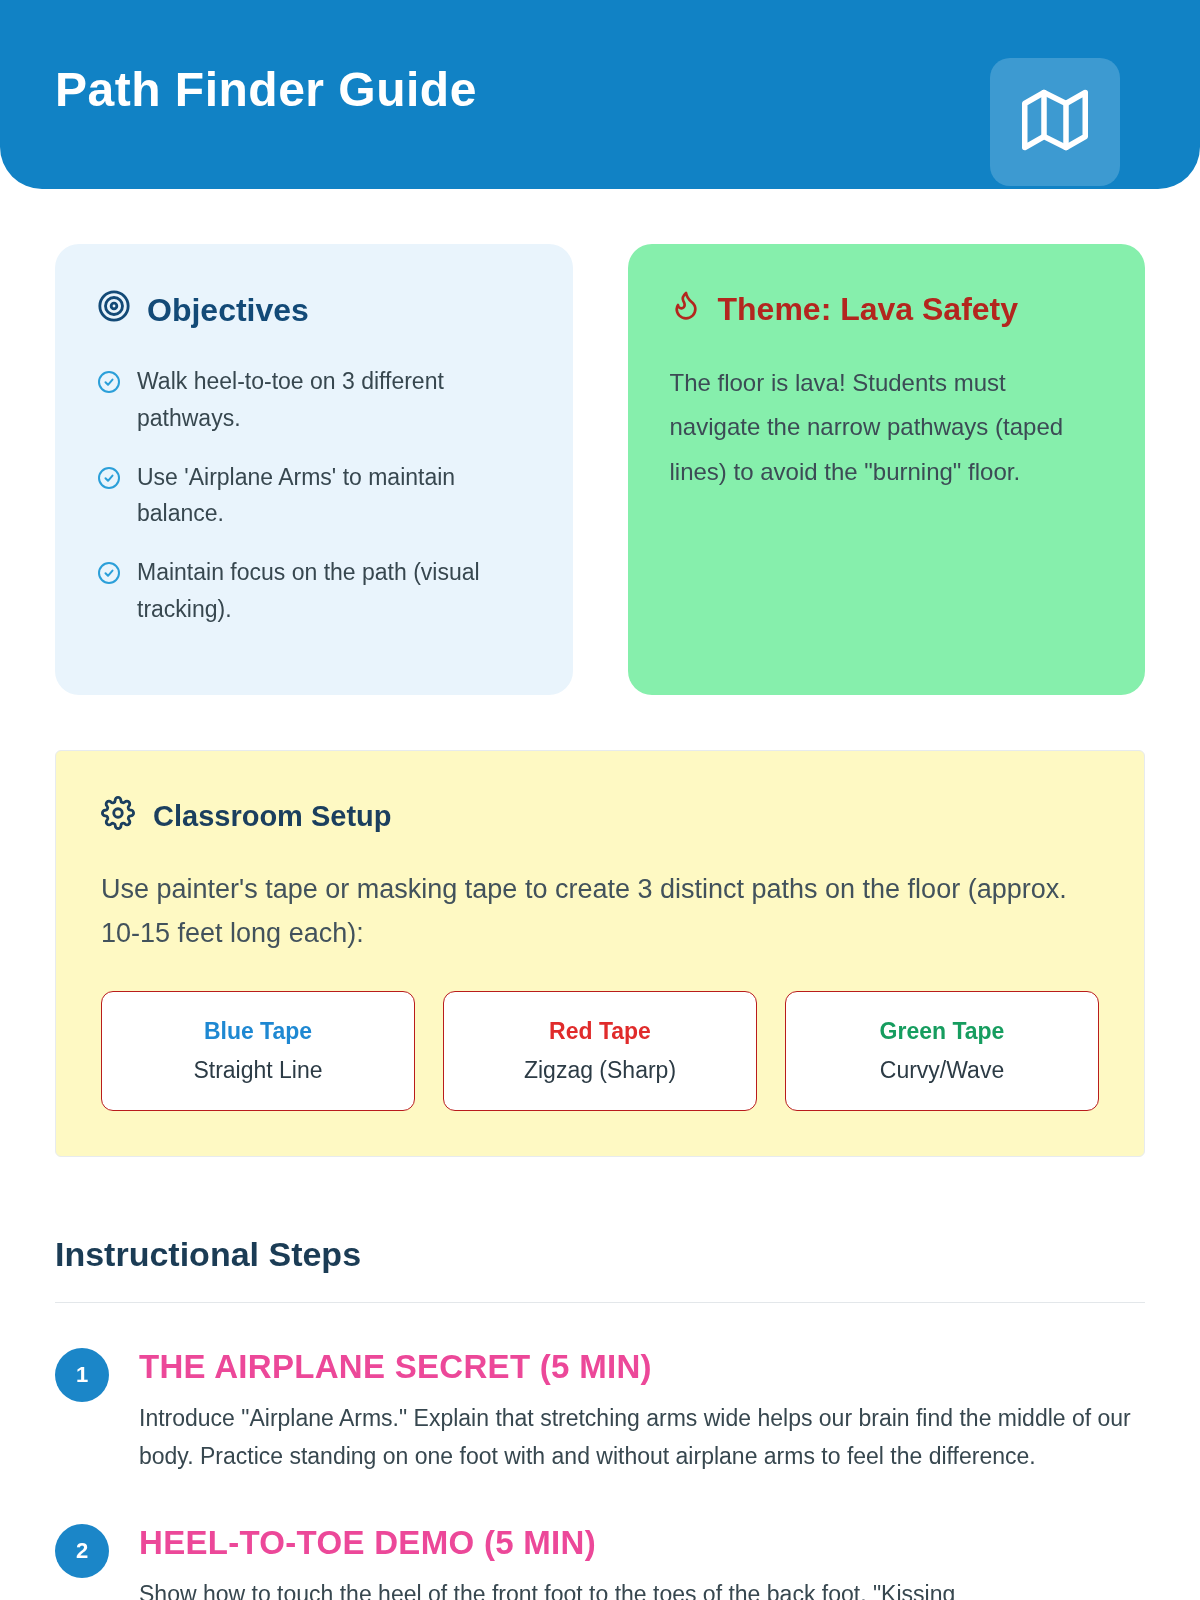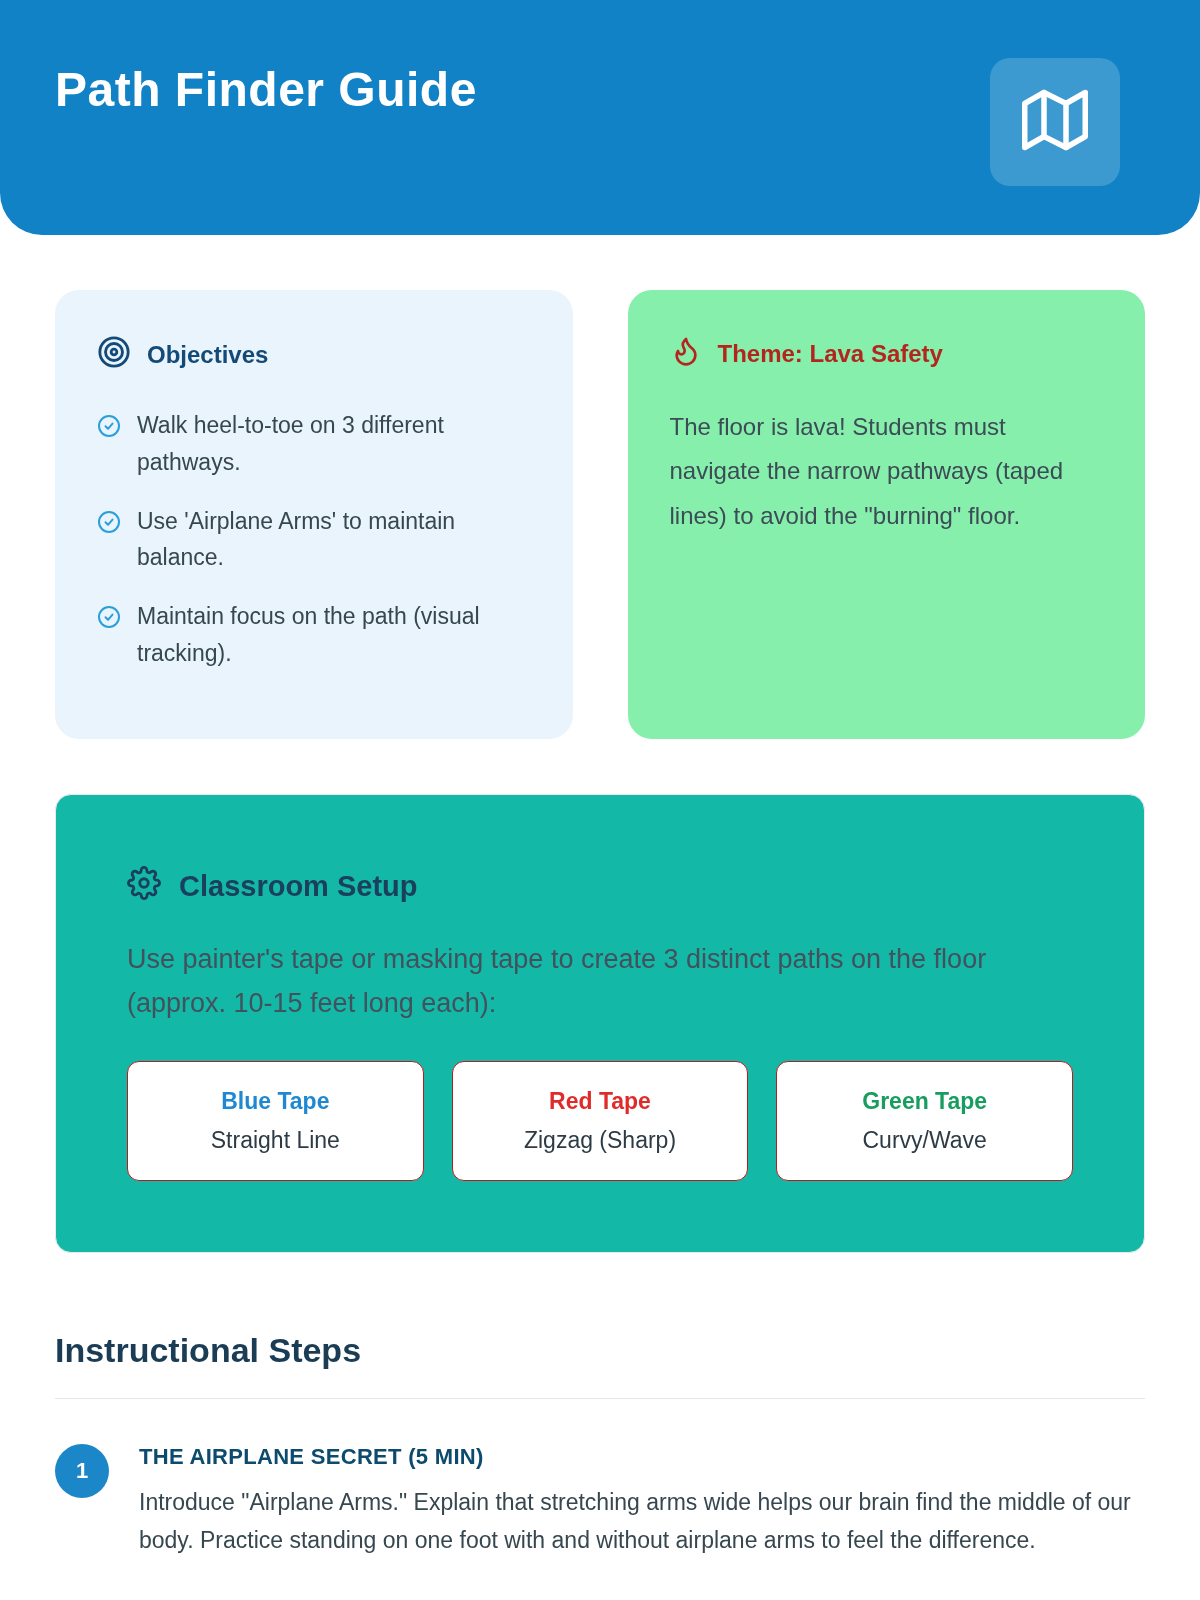--- a/index.html
+++ b/index.html
@@ -9,21 +9,21 @@
     height: 1600px;
     overflow: hidden;
     font-family: "Liberation Sans", sans-serif;
     color: #3c4b55;
   }
 
   
   .header {
     position: relative;
     background: #1182c5;
-    height: 235px;
+    height: 189px;
     border-radius: 0 0 42px 42px;
     padding: 62px 80px 0 55px;
     color: #ffffff;
   }
   .header h1 {
     font-size: 48px;
     font-weight: 700;
     letter-spacing: 0.5px;
   }
   .header .subtitle {
@@ -59,21 +59,21 @@
     border-radius: 24px;
     padding: 45px 42px;
   }
   .card.objectives { background: #e9f4fc; }
   .card.theme { background: #86efac; }
 
   .card-heading {
     display: flex;
     align-items: center;
     gap: 16px;
-    font-size: 24px;
+    font-size: 32px;
     font-weight: 700;
     margin-bottom: 32px;
   }
   .card.objectives .card-heading { color: #134a77; }
   .card.theme .card-heading { color: #b3261e; }
 
   .objective-list { list-style: none; }
   .objective-list li {
     display: flex;
     gap: 16px;
@@ -87,24 +87,24 @@
 
   .theme-body {
     font-size: 24px;
     line-height: 1.85;
     color: #3c4b55;
   }
 
   
   .setup {
     margin-top: 55px;
-    background: #14b8a6;
+    background: #fef9c3;
     border: 1px solid #e7ebee;
-    border-radius: 16px;
-    padding: 71px;
+    border-radius: 6px;
+    padding: 45px;
   }
   .setup-heading {
     display: flex;
     align-items: center;
     gap: 18px;
     font-size: 29px;
     font-weight: 700;
     color: #1b3f5e;
     margin-bottom: 30px;
   }
@@ -153,23 +153,23 @@
     border-radius: 50%;
     background: #1b86c8;
     color: #ffffff;
     font-size: 22px;
     font-weight: 700;
     display: flex;
     align-items: center;
     justify-content: center;
   }
   .step-title {
-    font-size: 22px;
-    font-weight: 700;
-    color: #0c4a6e;
+    font-size: 33px;
+    font-weight: 700;
+    color: #ec4899;
     margin-bottom: 14px;
     letter-spacing: 0.3px;
   }
   .step-body {
     font-size: 23px;
     line-height: 1.65;
     color: #37474f;
   }
 </style>
 </head>

